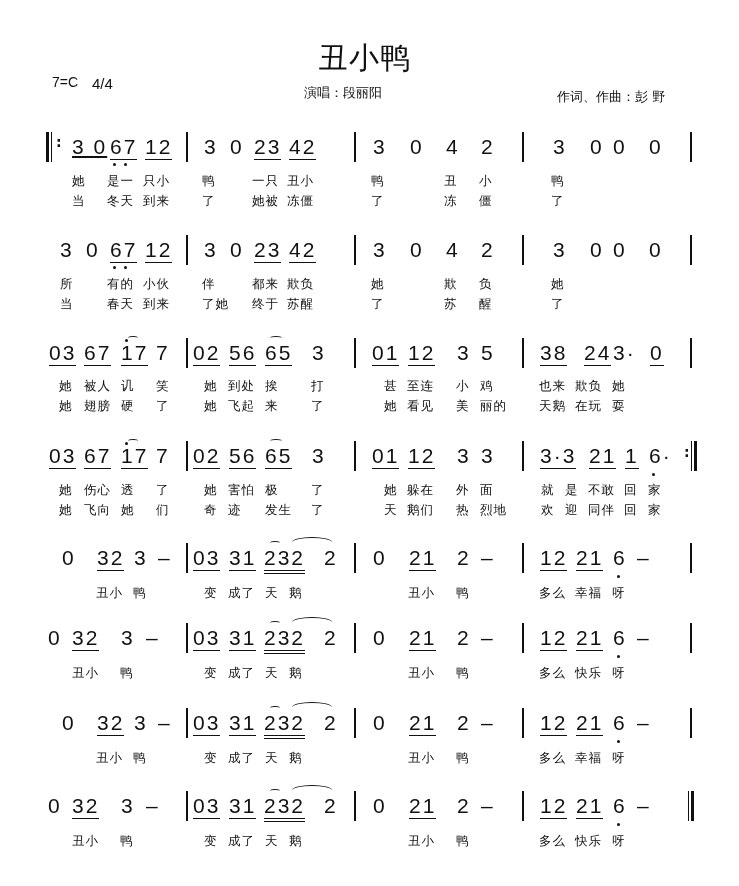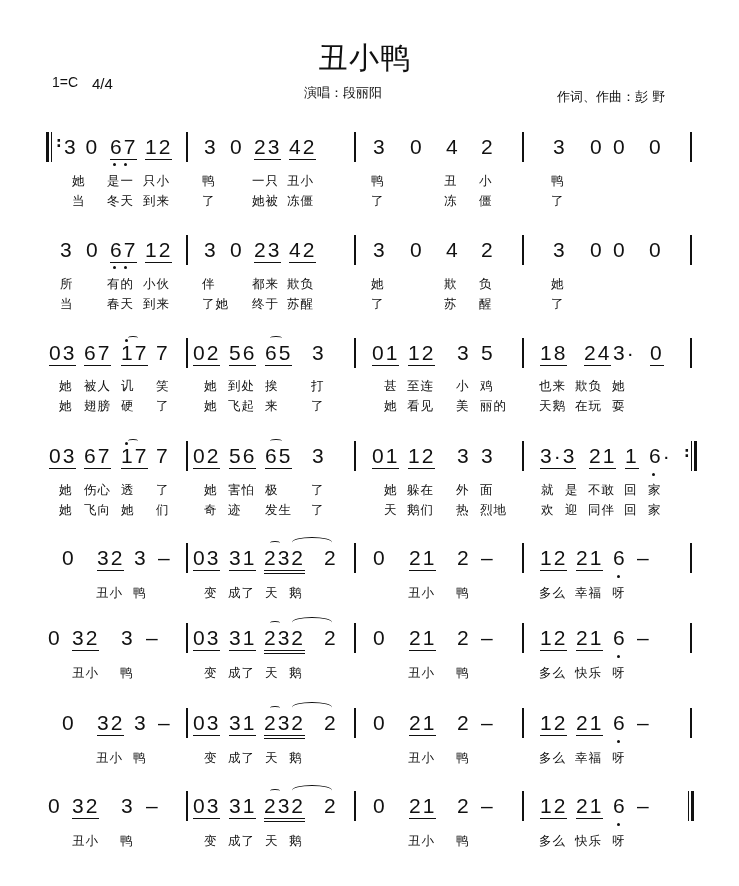--- a/index.html
+++ b/index.html
@@ -18,30 +18,30 @@
   .bar{position:absolute;width:2px;background:#111;}
   .dots{position:absolute;font-size:14px;line-height:9px;font-weight:bold;}
   .lyric{position:absolute;font-size:12.5px;white-space:pre;letter-spacing:1px;}
   .ldot{position:absolute;width:3px;height:3px;border-radius:50%;background:#111;}
   .slur{position:absolute;border-top:1.5px solid #111;border-radius:50% 50% 0 0;}
 </style>
 </head>
 <body>
 
 <div class="abs title"><span>丑小鸭</span></div>
-<div class="abs key">1=C</div>
+<div class="abs key">7=C</div>
 <div class="abs meter">4/4</div>
 <div class="abs singer">演唱：段丽阳</div>
 <div class="abs composer">作词、作曲：彭 野</div>
 
 <div class="system" style="top:130px;height:100px;">
   <div class="bar" style="left:46px;top:2px;height:30px;width:3px;"></div>
   <div class="bar" style="left:51px;top:2px;height:30px;width:1px;"></div>
   <div class="dots" style="left:56px;top:8px;">:</div>
-  <div class="note" style="left:64px;top:5px;">3 0</div>
+  <div class="note" style="left:72px;top:5px;text-decoration:underline;">3 0</div>
   <div class="note ul" style="left:110px;top:5px;">67</div>
   <div class="ldot" style="left:113px;top:33px;"></div>
   <div class="ldot" style="left:124px;top:33px;"></div>
   <div class="note ul" style="left:145px;top:5px;">12</div>
   <div class="bar" style="left:186px;top:2px;height:30px;"></div>
   <div class="note" style="left:204px;top:5px;">3</div>
   <div class="note" style="left:230px;top:5px;">0</div>
   <div class="note ul" style="left:254px;top:5px;">23</div>
   <div class="note ul" style="left:289px;top:5px;">42</div>
   <div class="bar" style="left:354px;top:2px;height:30px;"></div>
@@ -136,21 +136,21 @@
   <div class="note ul" style="left:229px;top:6px;">56</div>
   <div class="slur" style="left:270px;top:1px;width:12px;height:3px;"></div>
   <div class="note ul" style="left:265px;top:6px;">65</div>
   <div class="note" style="left:312px;top:6px;">3</div>
   <div class="bar" style="left:354px;top:3px;height:30px;"></div>
   <div class="note ul" style="left:372px;top:6px;">01</div>
   <div class="note ul" style="left:408px;top:6px;">12</div>
   <div class="note" style="left:457px;top:6px;">3</div>
   <div class="note" style="left:481px;top:6px;">5</div>
   <div class="bar" style="left:522px;top:3px;height:30px;"></div>
-  <div class="note ul" style="left:540px;top:6px;">18</div>
+  <div class="note ul" style="left:540px;top:6px;">38</div>
   <div class="note ul" style="left:584px;top:6px;">24</div>
   <div class="note" style="left:613px;top:6px;">3·</div>
   <div class="note ul" style="left:650px;top:6px;">0</div>
   <div class="bar" style="left:690px;top:3px;height:30px;"></div>
 
   <div class="lyric" style="left:59px;top:43px;">她</div>
   <div class="lyric" style="left:84px;top:43px;">被人</div>
   <div class="lyric" style="left:121px;top:43px;">讥</div>
   <div class="lyric" style="left:156px;top:43px;">笑</div>
   <div class="lyric" style="left:204px;top:43px;">她</div>

